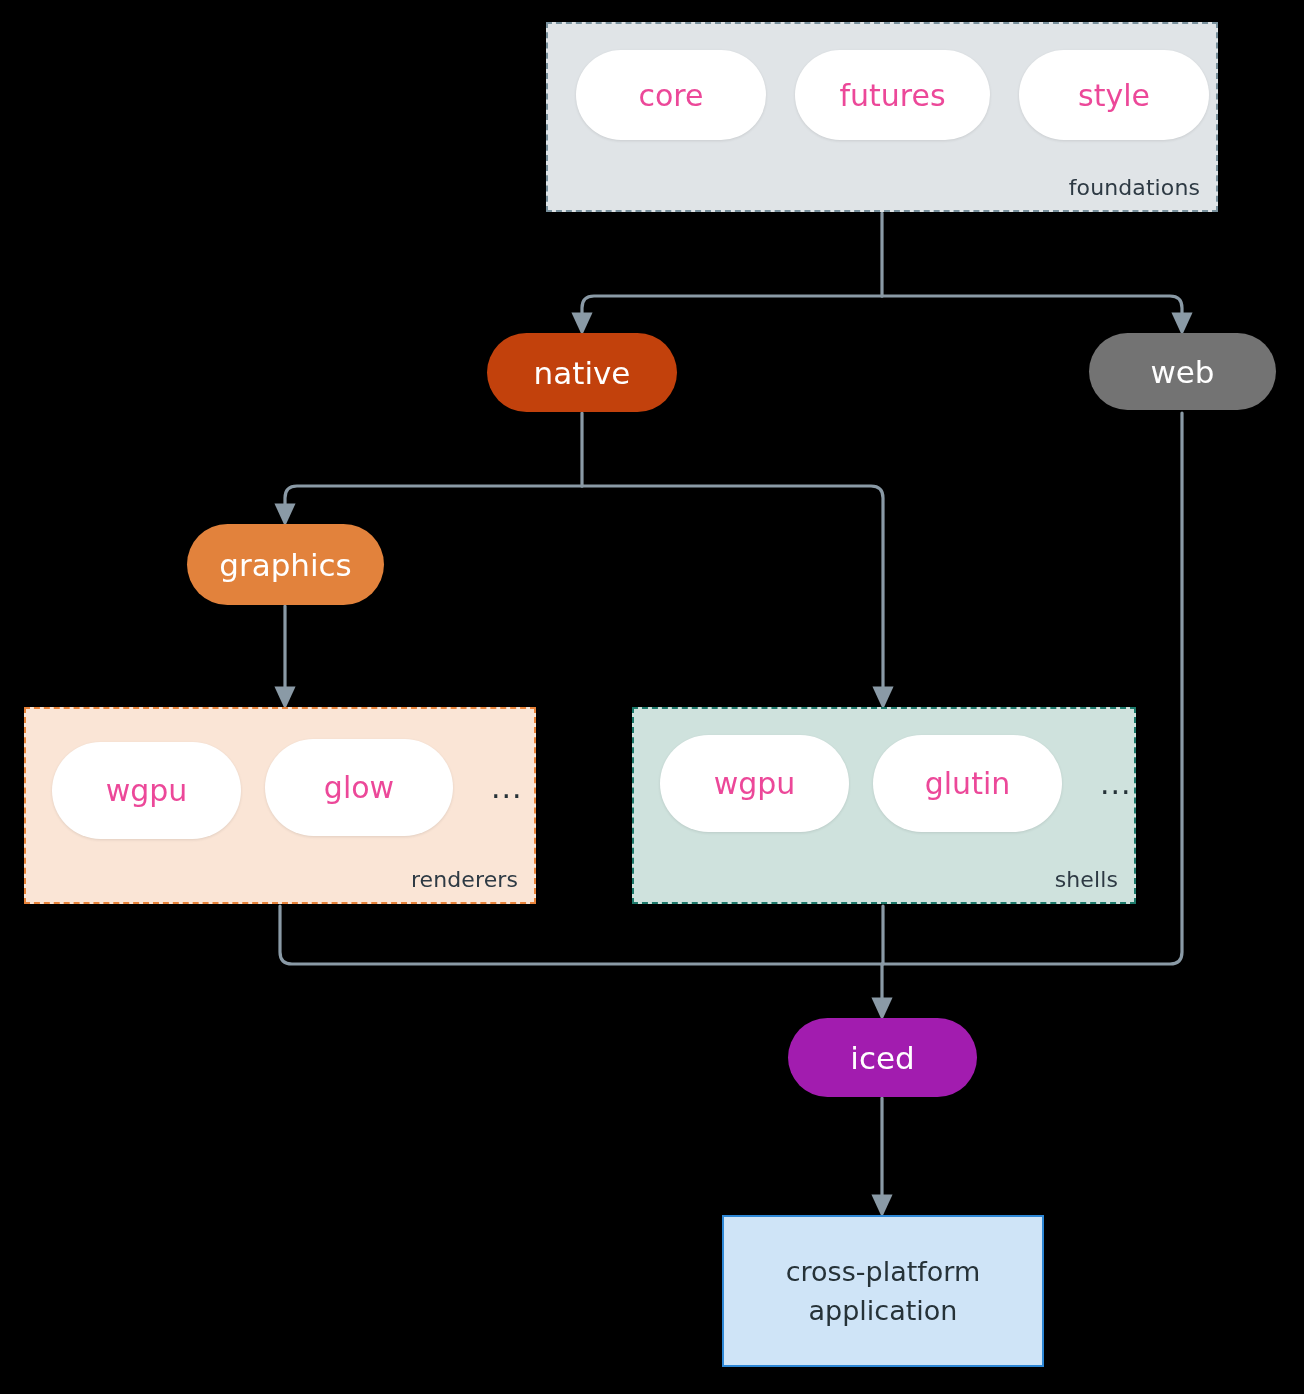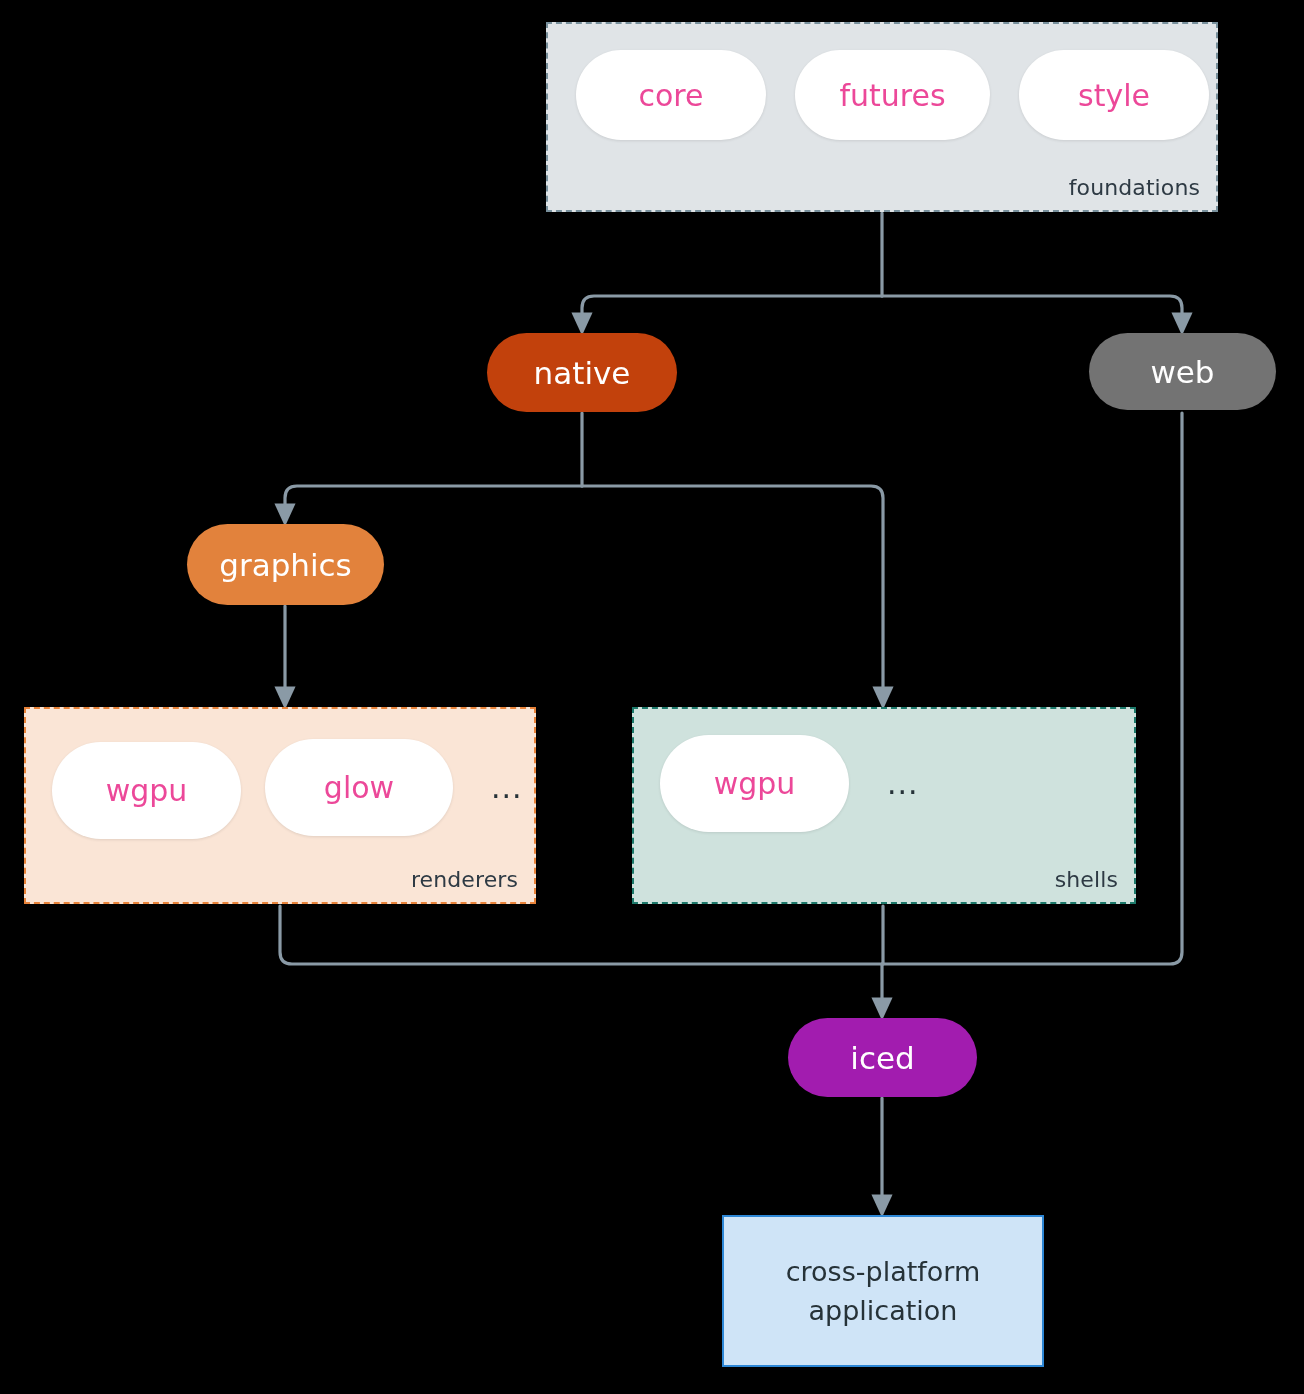--- a/index.html
+++ b/index.html
@@ -243,20 +243,23 @@
       <div class="ellipsis">...</div>
     </div>
     <div class="group-label">renderers</div>
   </div>
 
   <div class="group" id="group-shells">
     <div class="chips">
       <div class="chip w-winit">
         <span>wgpu</span>
       </div>
+      <div class="chip w-glutin">
+        <span>glutin</span>
+      </div>
       <div class="ellipsis">...</div>
     </div>
     <div class="group-label">shells</div>
   </div>
 
   <div class="node" id="node-iced">
     <span>iced</span>
   </div>
 
   <div id="node-application">

